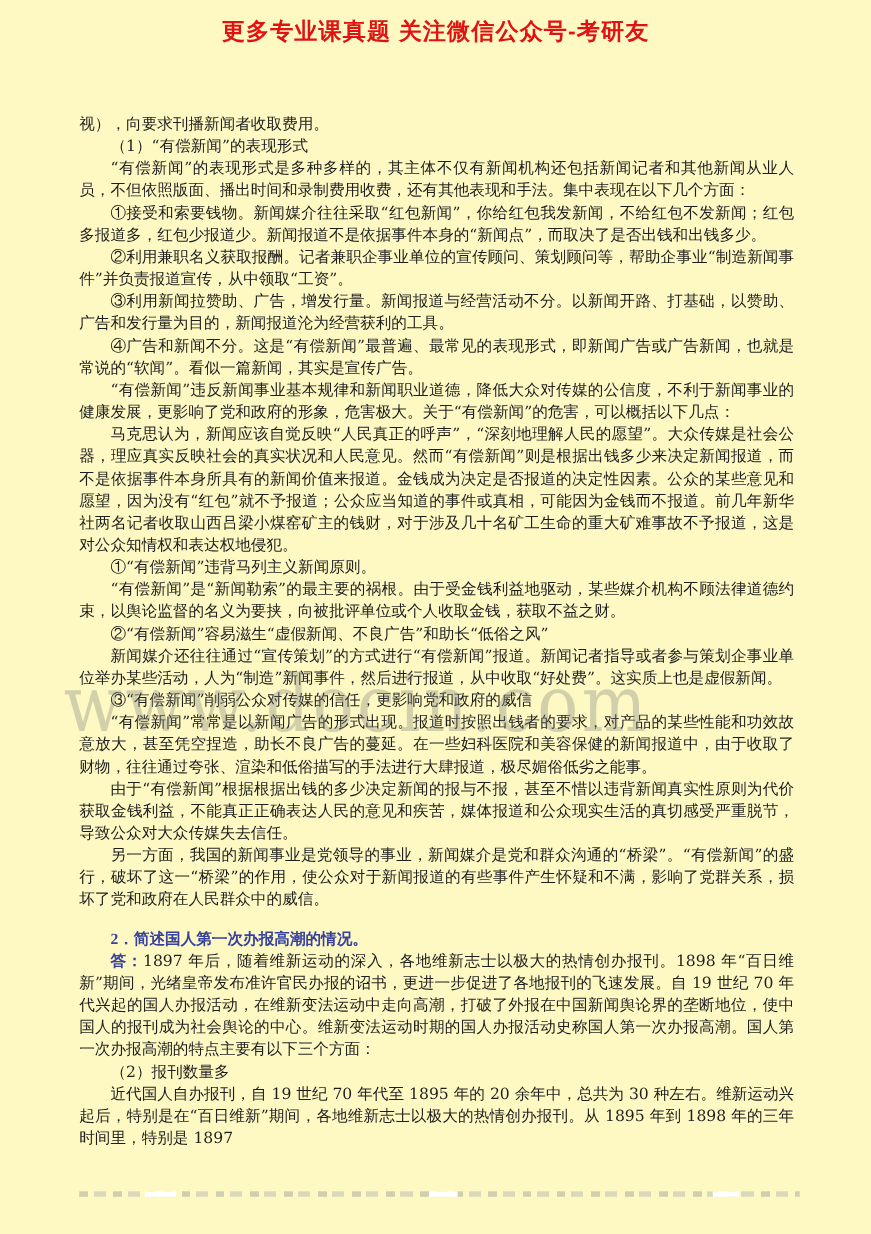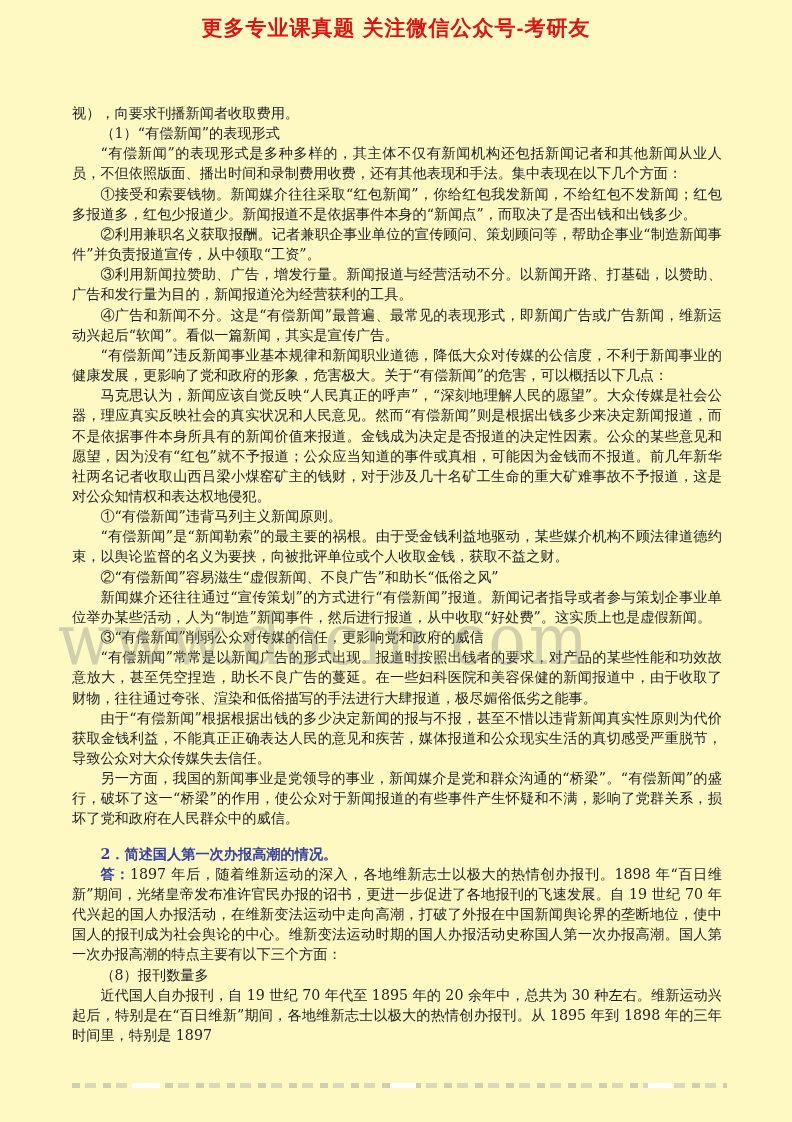--- a/index.html
+++ b/index.html
@@ -36,20 +36,21 @@
   }
   .content p { margin: 0; padding: 0; }
   .content p.body,
   .content p.question,
   .content p.answer { text-indent: 2em; }
   .content p.continuation { text-indent: 0; margin-top: 48px; }
   .question {
     color: #3641a0;
     font-weight: bold;
     margin-top: 15px !important;
+    font-family: Liberation Serif, serif;
   }
   .answer-prefix {
     color: #3641a0;
     font-weight: bold;
   }
   .watermark {
     position: absolute;
     top: 603px;
     left: 58px;
     width: 700px;
@@ -94,34 +95,34 @@
 <div class="page">
   <div class="banner">更多专业课真题 关注微信公众号-考研友</div>
 
   <div class="content">
       <p class="continuation">视），向要求刊播新闻者收取费用。</p>
       <p class="body">（1）“有偿新闻”的表现形式</p>
       <p class="body">“有偿新闻”的表现形式是多种多样的，其主体不仅有新闻机构还包括新闻记者和其他新闻从业人员，不但依照版面、播出时间和录制费用收费，还有其他表现和手法。集中表现在以下几个方面：</p>
       <p class="body">①接受和索要钱物。新闻媒介往往采取“红包新闻”，你给红包我发新闻，不给红包不发新闻；红包多报道多，红包少报道少。新闻报道不是依据事件本身的“新闻点”，而取决了是否出钱和出钱多少。</p>
       <p class="body">②利用兼职名义获取报酬。记者兼职企事业单位的宣传顾问、策划顾问等，帮助企事业“制造新闻事件”并负责报道宣传，从中领取“工资”。</p>
       <p class="body">③利用新闻拉赞助、广告，增发行量。新闻报道与经营活动不分。以新闻开路、打基础，以赞助、广告和发行量为目的，新闻报道沦为经营获利的工具。</p>
-      <p class="body">④广告和新闻不分。这是“有偿新闻”最普遍、最常见的表现形式，即新闻广告或广告新闻，维新运动兴起后“软闻”。看似一篇新闻，其实是宣传广告。</p>
+      <p class="body">④广告和新闻不分。这是“有偿新闻”最普遍、最常见的表现形式，即新闻广告或广告新闻，也就是常说的“软闻”。看似一篇新闻，其实是宣传广告。</p>
       <p class="body">“有偿新闻”违反新闻事业基本规律和新闻职业道德，降低大众对传媒的公信度，不利于新闻事业的健康发展，更影响了党和政府的形象，危害极大。关于“有偿新闻”的危害，可以概括以下几点：</p>
       <p class="body">马克思认为，新闻应该自觉反映“人民真正的呼声”，“深刻地理解人民的愿望”。大众传媒是社会公器，理应真实反映社会的真实状况和人民意见。然而“有偿新闻”则是根据出钱多少来决定新闻报道，而不是依据事件本身所具有的新闻价值来报道。金钱成为决定是否报道的决定性因素。公众的某些意见和愿望，因为没有“红包”就不予报道；公众应当知道的事件或真相，可能因为金钱而不报道。前几年新华社两名记者收取山西吕梁小煤窑矿主的钱财，对于涉及几十名矿工生命的重大矿难事故不予报道，这是对公众知情权和表达权地侵犯。</p>
       <p class="body">①“有偿新闻”违背马列主义新闻原则。</p>
       <p class="body">“有偿新闻”是“新闻勒索”的最主要的祸根。由于受金钱利益地驱动，某些媒介机构不顾法律道德约束，以舆论监督的名义为要挟，向被批评单位或个人收取金钱，获取不益之财。</p>
       <p class="body">②“有偿新闻”容易滋生“虚假新闻、不良广告”和助长“低俗之风”</p>
       <p class="body">新闻媒介还往往通过“宣传策划”的方式进行“有偿新闻”报道。新闻记者指导或者参与策划企事业单位举办某些活动，人为“制造”新闻事件，然后进行报道，从中收取“好处费”。这实质上也是虚假新闻。</p>
       <p class="body">③“有偿新闻”削弱公众对传媒的信任，更影响党和政府的威信</p>
       <p class="body">“有偿新闻”常常是以新闻广告的形式出现。报道时按照出钱者的要求，对产品的某些性能和功效故意放大，甚至凭空捏造，助长不良广告的蔓延。在一些妇科医院和美容保健的新闻报道中，由于收取了财物，往往通过夸张、渲染和低俗描写的手法进行大肆报道，极尽媚俗低劣之能事。</p>
       <p class="body">由于“有偿新闻”根据根据出钱的多少决定新闻的报与不报，甚至不惜以违背新闻真实性原则为代价获取金钱利益，不能真正正确表达人民的意见和疾苦，媒体报道和公众现实生活的真切感受严重脱节，导致公众对大众传媒失去信任。</p>
       <p class="body">另一方面，我国的新闻事业是党领导的事业，新闻媒介是党和群众沟通的“桥梁”。“有偿新闻”的盛行，破坏了这一“桥梁”的作用，使公众对于新闻报道的有些事件产生怀疑和不满，影响了党群关系，损坏了党和政府在人民群众中的威信。</p>
       <p class="question">2．简述国人第一次办报高潮的情况。</p>
       <p class="answer"><span class="answer-prefix">答：</span>1897 年后，随着维新运动的深入，各地维新志士以极大的热情创办报刊。1898 年“百日维新”期间，光绪皇帝发布准许官民办报的诏书，更进一步促进了各地报刊的飞速发展。自 19 世纪 70 年代兴起的国人办报活动，在维新变法运动中走向高潮，打破了外报在中国新闻舆论界的垄断地位，使中国人的报刊成为社会舆论的中心。维新变法运动时期的国人办报活动史称国人第一次办报高潮。国人第一次办报高潮的特点主要有以下三个方面：</p>
-      <p class="body">（8）报刊数量多</p>
+      <p class="body">（2）报刊数量多</p>
       <p class="body">近代国人自办报刊，自 19 世纪 70 年代至 1895 年的 20 余年中，总共为 30 种左右。维新运动兴起后，特别是在“百日维新”期间，各地维新志士以极大的热情创办报刊。从 1895 年到 1898 年的三年时间里，特别是 1897</p>
     </div>
 
   <div class="watermark">www.docin.com</div>
 
   <div class="clipped-remnant"></div>
   <div class="clipped-gap gap1"></div>
   <div class="clipped-gap gap2"></div>
   <div class="clipped-gap gap3"></div>
 </div>

